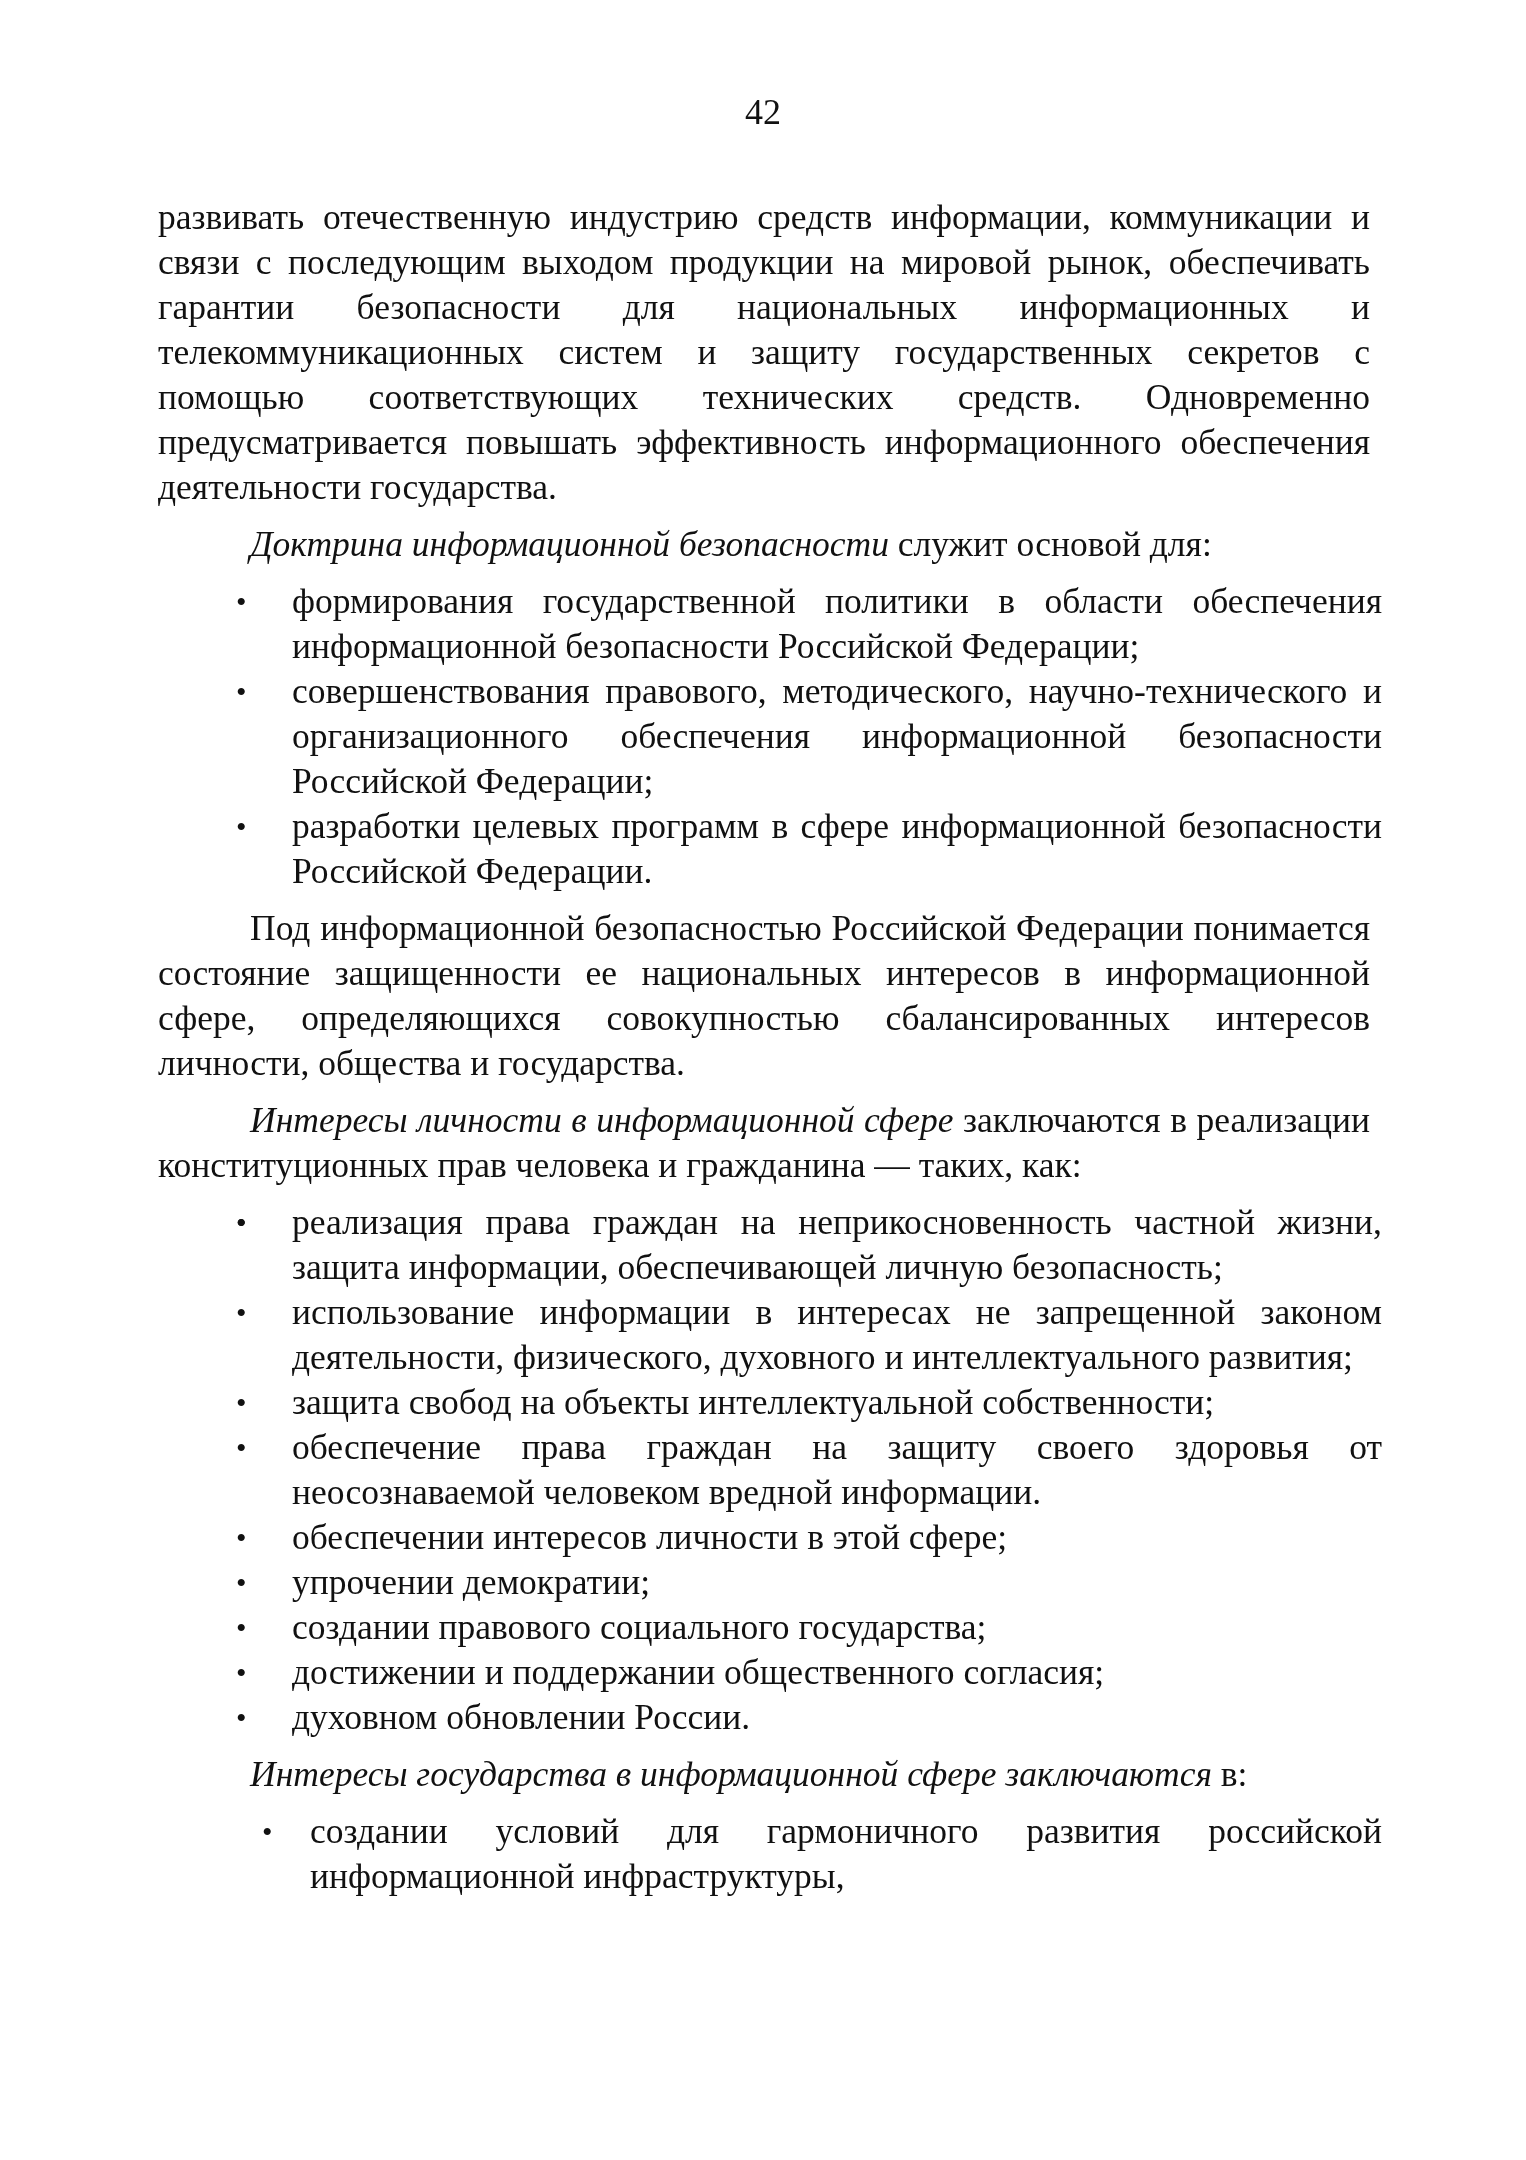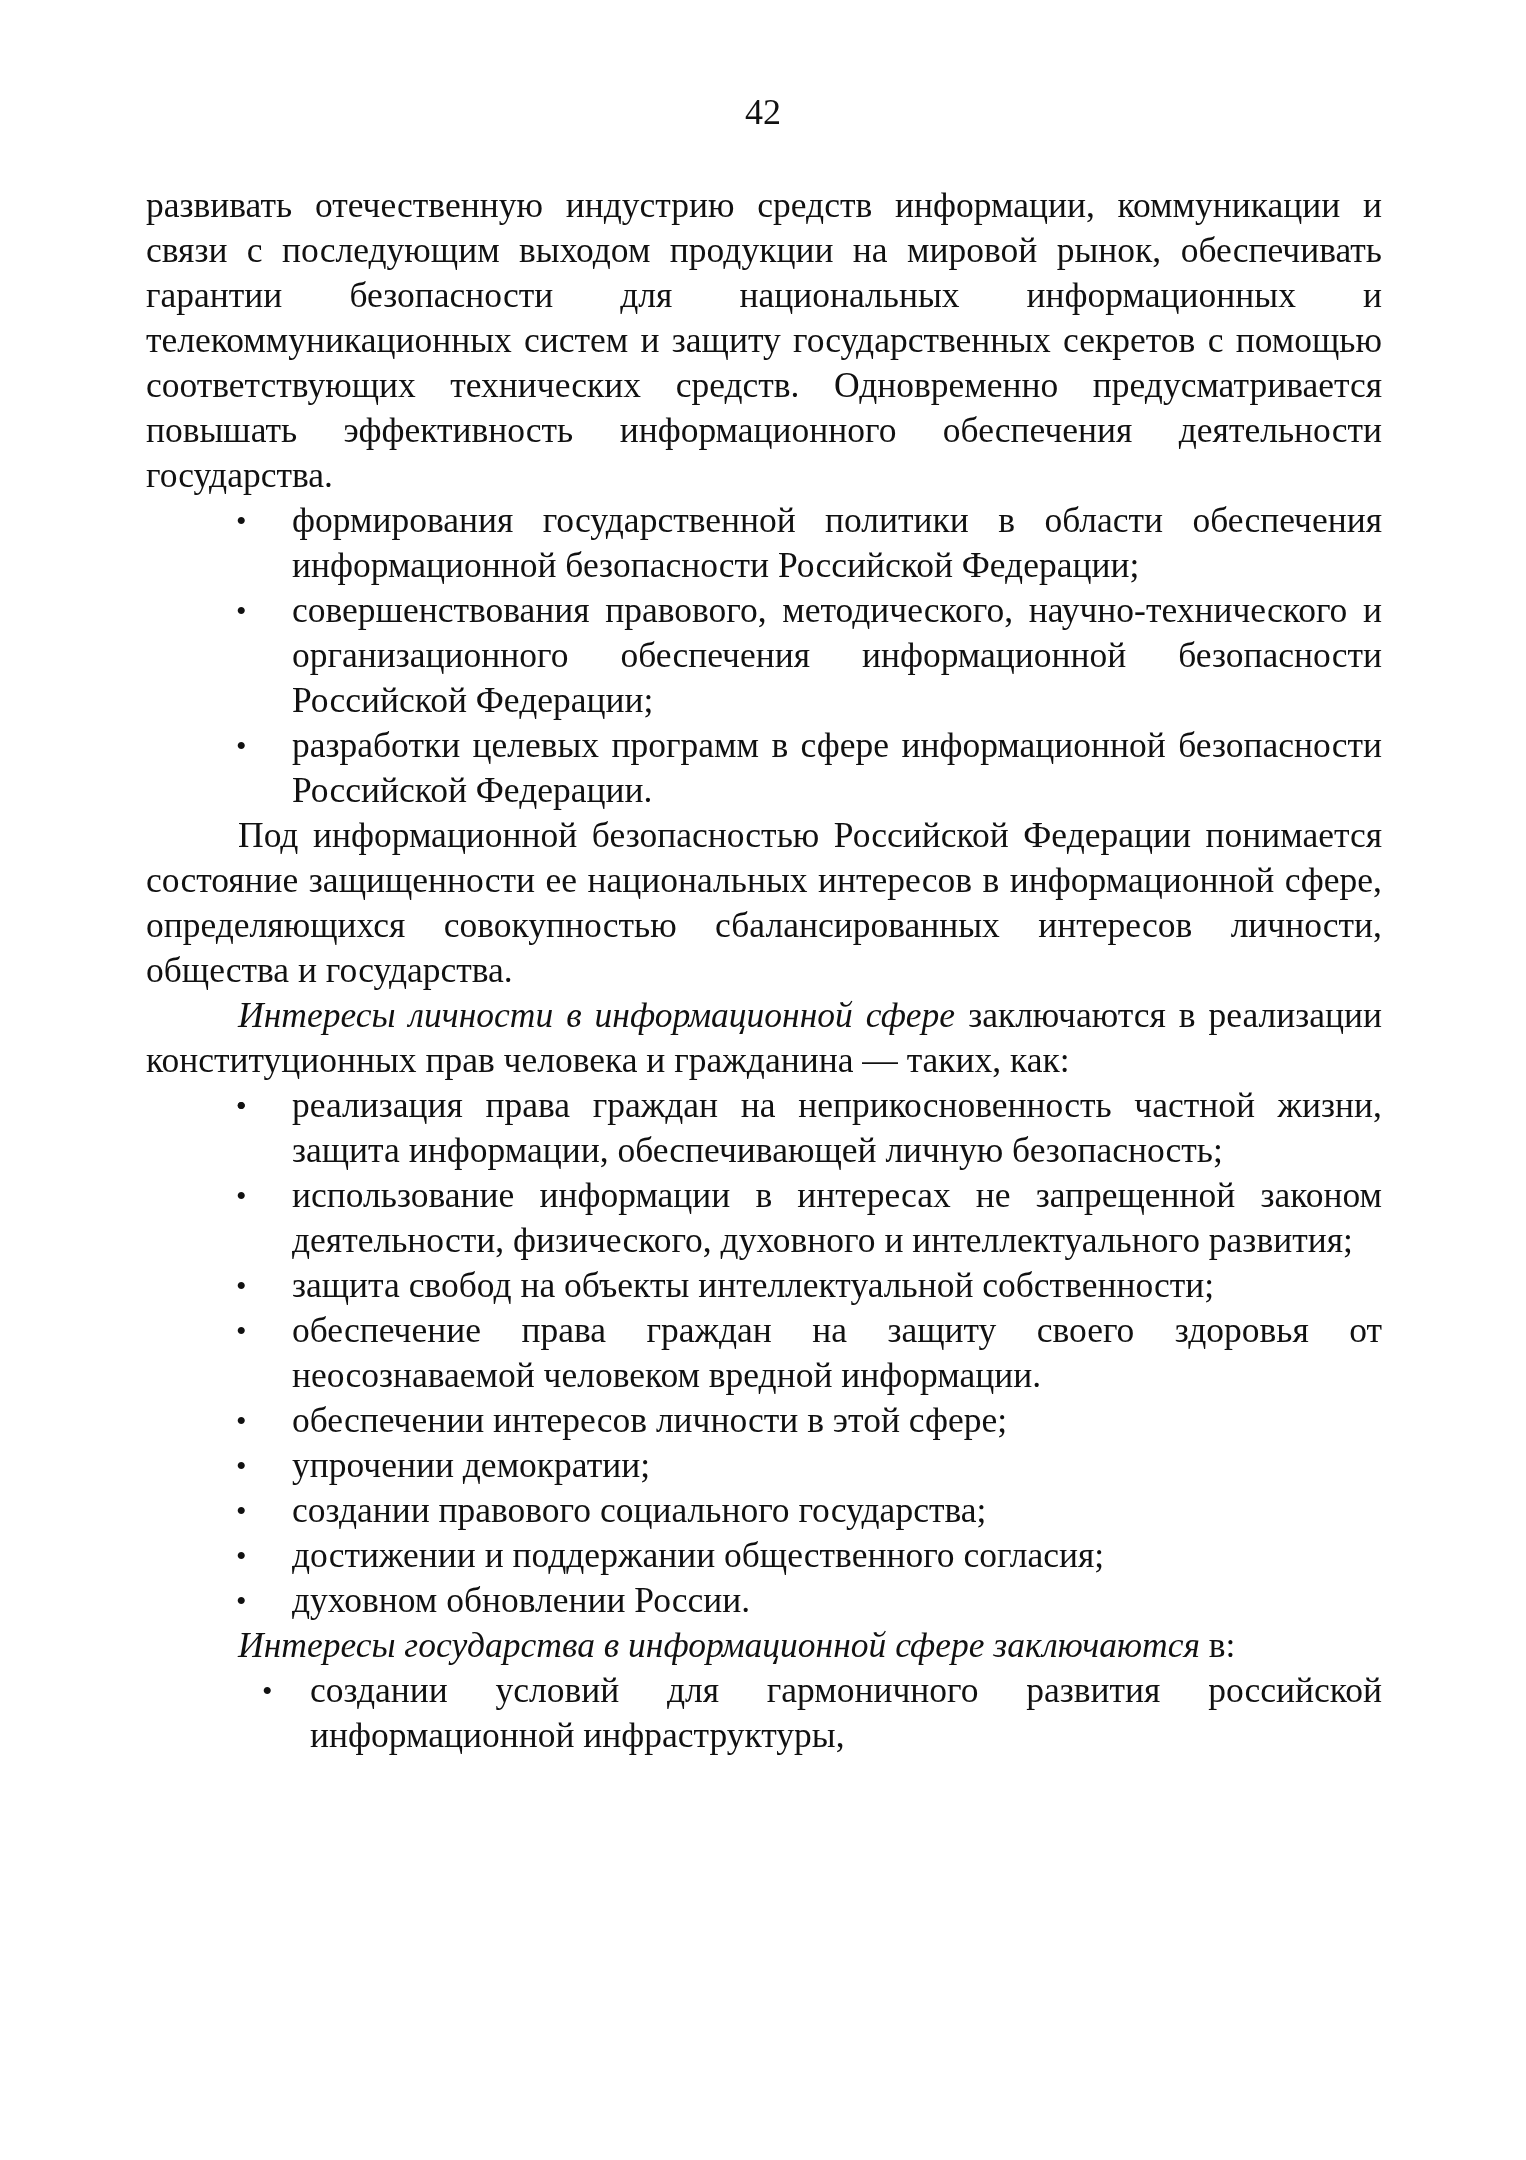--- a/index.html
+++ b/index.html
@@ -26,21 +26,21 @@
     }
     .content {
       position: absolute;
       top: 183px;
       left: 146px;
       width: 1236px;
       font-size: 35.5px;
       line-height: 45px;
     }
     .para {
-      margin: 0;
+      margin: 12px;
       text-align: justify;
       text-align-last: left;
     }
     .para.indent {
       text-indent: 92px;
     }
     .para.lead {
       padding-left: 92px;
     }
     .para em, .lead em, .indent em {
@@ -72,20 +72,21 @@
   </style>
 </head>
 <body>
 
 <div class="page-number">42</div>
 
 <div class="content">
 
   <p class="para">развивать отечественную индустрию средств информации, коммуникации и связи с последующим выходом продукции на мировой рынок, обеспечивать гарантии безопасности для национальных информационных и телекоммуникационных систем и защиту государственных секретов с помощью соответствующих технических средств. Одновременно предусматривается повышать эффективность информационного обеспечения деятельности государства.</p>
 
+  <p class="para lead"><em>Доктрина информационной безопасности</em><span> служит основой для:</span></p>
 
   <ul class="bullets">
     <li><span class="bullet">•</span><span>формирования государственной политики в области обеспечения информационной безопасности Российской Федерации;</span></li>
     <li><span class="bullet">•</span><span>совершенствования правового, методического, научно-технического и организационного обеспечения информационной безопасности Российской Федерации;</span></li>
     <li><span class="bullet">•</span><span>разработки целевых программ в сфере информационной безопасности Российской Федерации.</span></li>
   </ul>
 
   <p class="para indent">Под информационной безопасностью Российской Федерации понимается состояние защищенности ее национальных интересов в информационной сфере, определяющихся совокупностью сбалансированных интересов личности, общества и государства.</p>
 
   <p class="para indent"><em>Интересы личности в информационной сфере</em><span> заключаются в реализации конституционных прав человека и гражданина — таких, как:</span></p>

